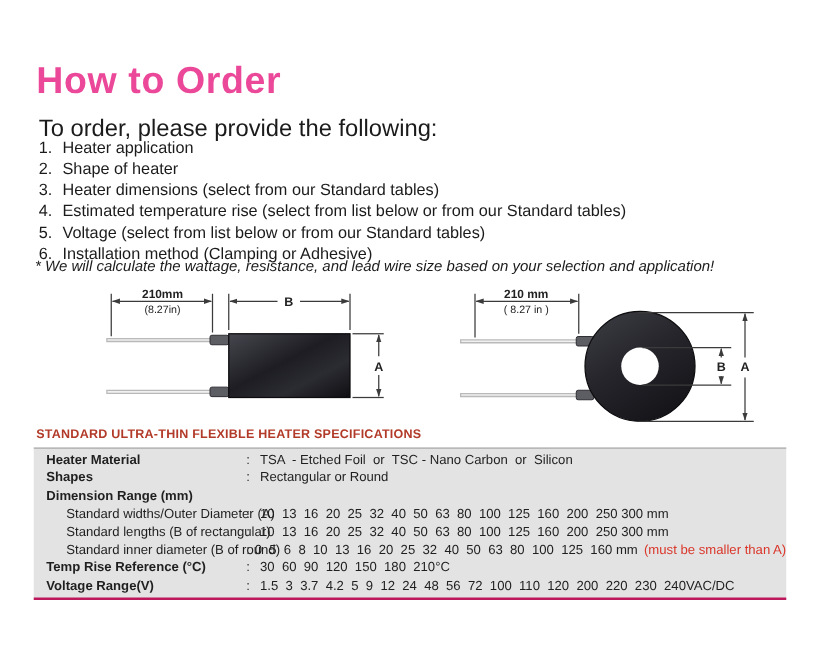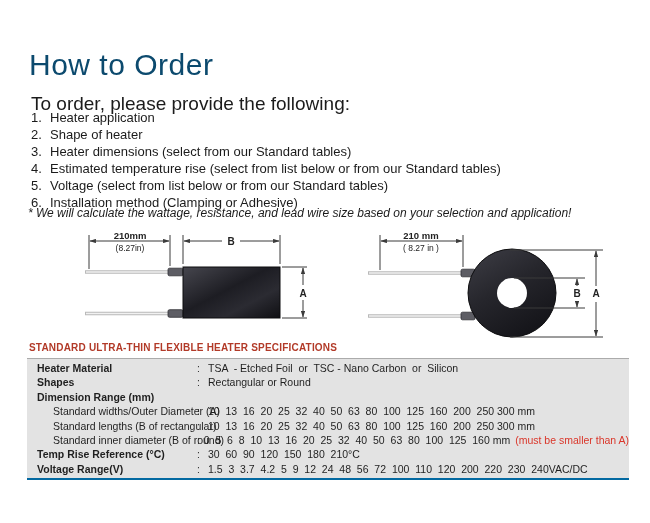--- a/index.html
+++ b/index.html
@@ -1,42 +1,42 @@
 <!DOCTYPE html>
 <html><head>
 <meta charset="utf-8">
 <style>
   html,body{margin:0;padding:0;background:#ffffff;}
   .page{
     position:relative;width:650px;height:523px;background:#ffffff;overflow:hidden;
     font-family:"Liberation Sans","DejaVu Sans",sans-serif;color:#1b1b1b;
   }
   .title{
-    position:absolute;left:29px;top:48px;font-size:30px;font-weight:normal;
-    color:#0c4a6e;letter-spacing:0.5px;margin:0;
+    position:absolute;left:29px;top:48px;font-size:30px;font-weight:bold;
+    color:#ec4899;letter-spacing:0.5px;margin:0;
   }
   .intro{position:absolute;left:29px;top:91px;font-size:19px;margin:2px;}
   .step{position:absolute;left:31px;font-size:13px;}
   .step .num{display:inline-block;width:18px;}
   .step .txt{margin-left:1px;}
   .footnote{
     position:absolute;left:28px;top:206px;font-size:12px;font-style:italic;margin:0;
   }
   .diagram{position:absolute;}
   .diagram text{font-family:"Liberation Sans","DejaVu Sans",sans-serif;fill:#222;}
   .dim-main{font-size:9.5px;font-weight:bold;}
   .dim-sub{font-size:8.5px;}
   .dim-letter{font-size:10px;font-weight:bold;}
   .spec-heading{
     position:absolute;left:29px;top:342px;font-size:10px;font-weight:bold;
     color:#B23A28;letter-spacing:0.2px;margin:0;
   }
   .spec-table{
     position:absolute;left:27px;top:358px;width:602px;
-    background:#E3E3E3;border-top:1px solid #ABABAB;border-bottom:2px solid #0369a1;
+    background:#E3E3E3;border-top:1px solid #ABABAB;border-bottom:2px solid #be185d;
     padding:2px 0 2px 0;
   }
   .trow{display:flex;height:14.4px;line-height:14.4px;font-size:10.5px;align-items:center;}
   .tlabel{width:170px;padding-left:10px;box-sizing:border-box;font-weight:bold;color:#1f1f1f;white-space:nowrap;}
   .trow.indent .tlabel{padding-left:26px;font-weight:normal;}
   .tcolon{width:11px;color:#333;}
   .tvalue{flex:1;white-space:pre;color:#1f1f1f;}
   .tvalue .red{color:#DA362A;margin-left:5px;}
 </style>
 </head>

